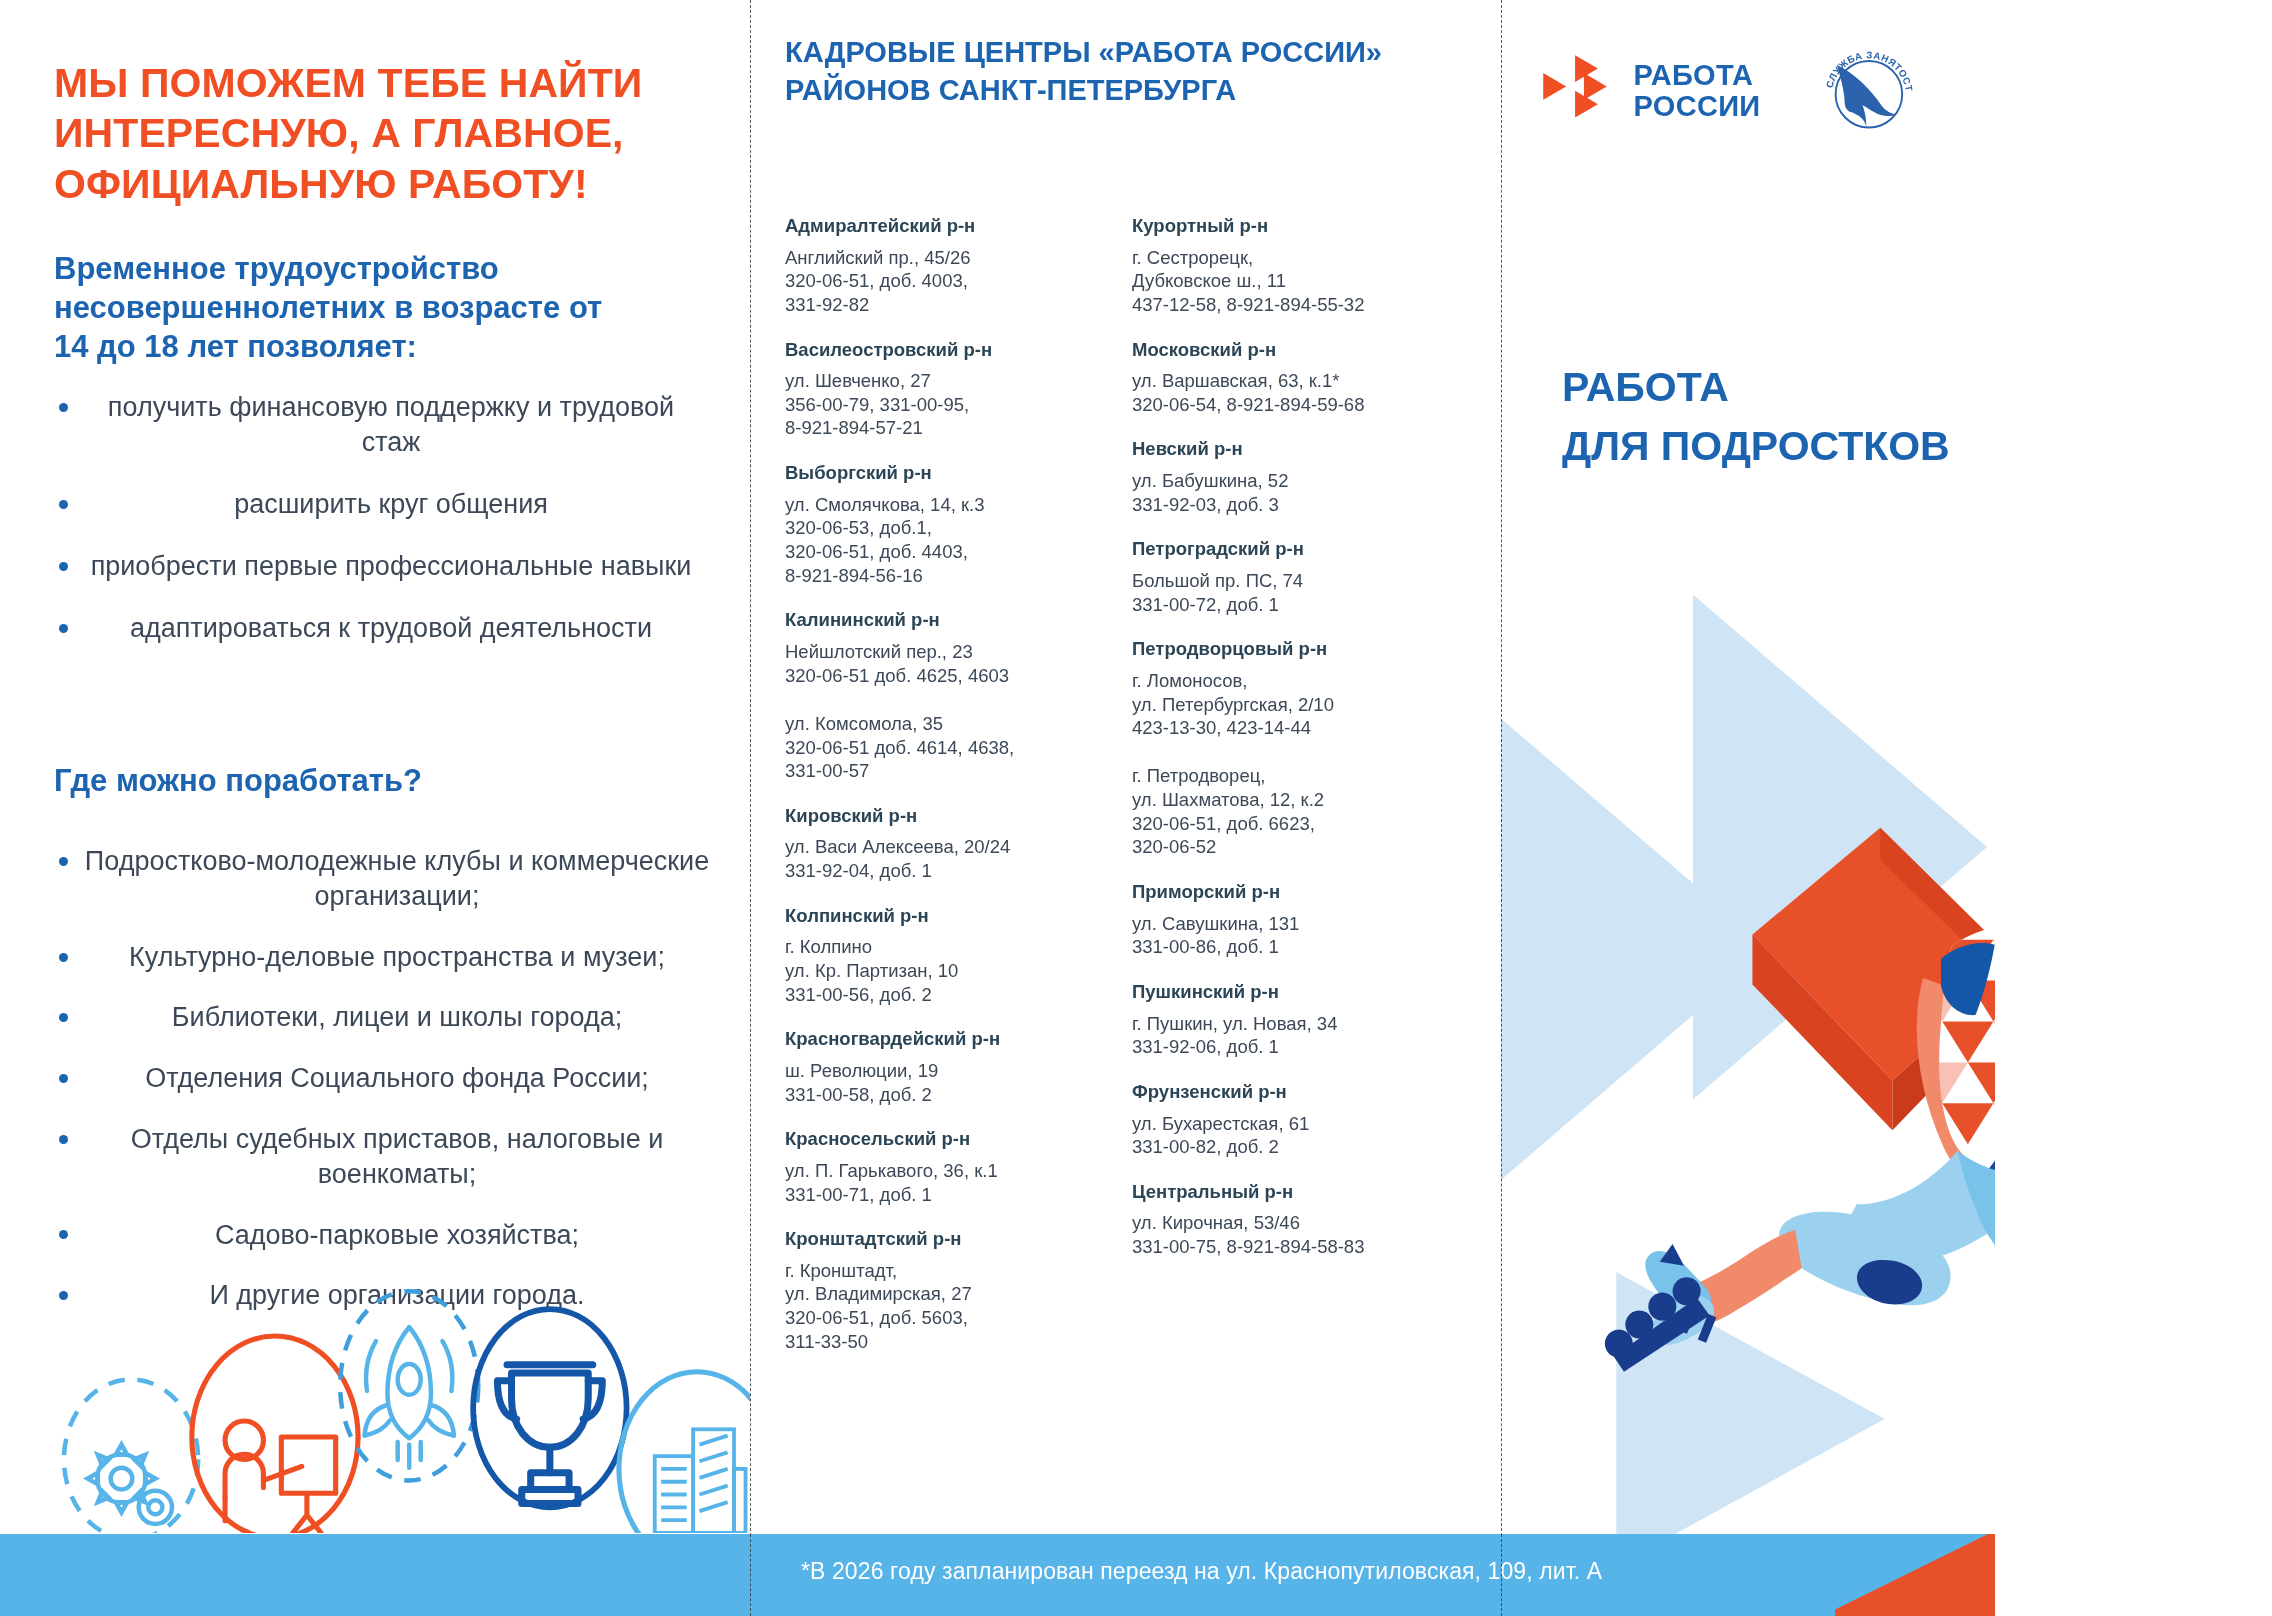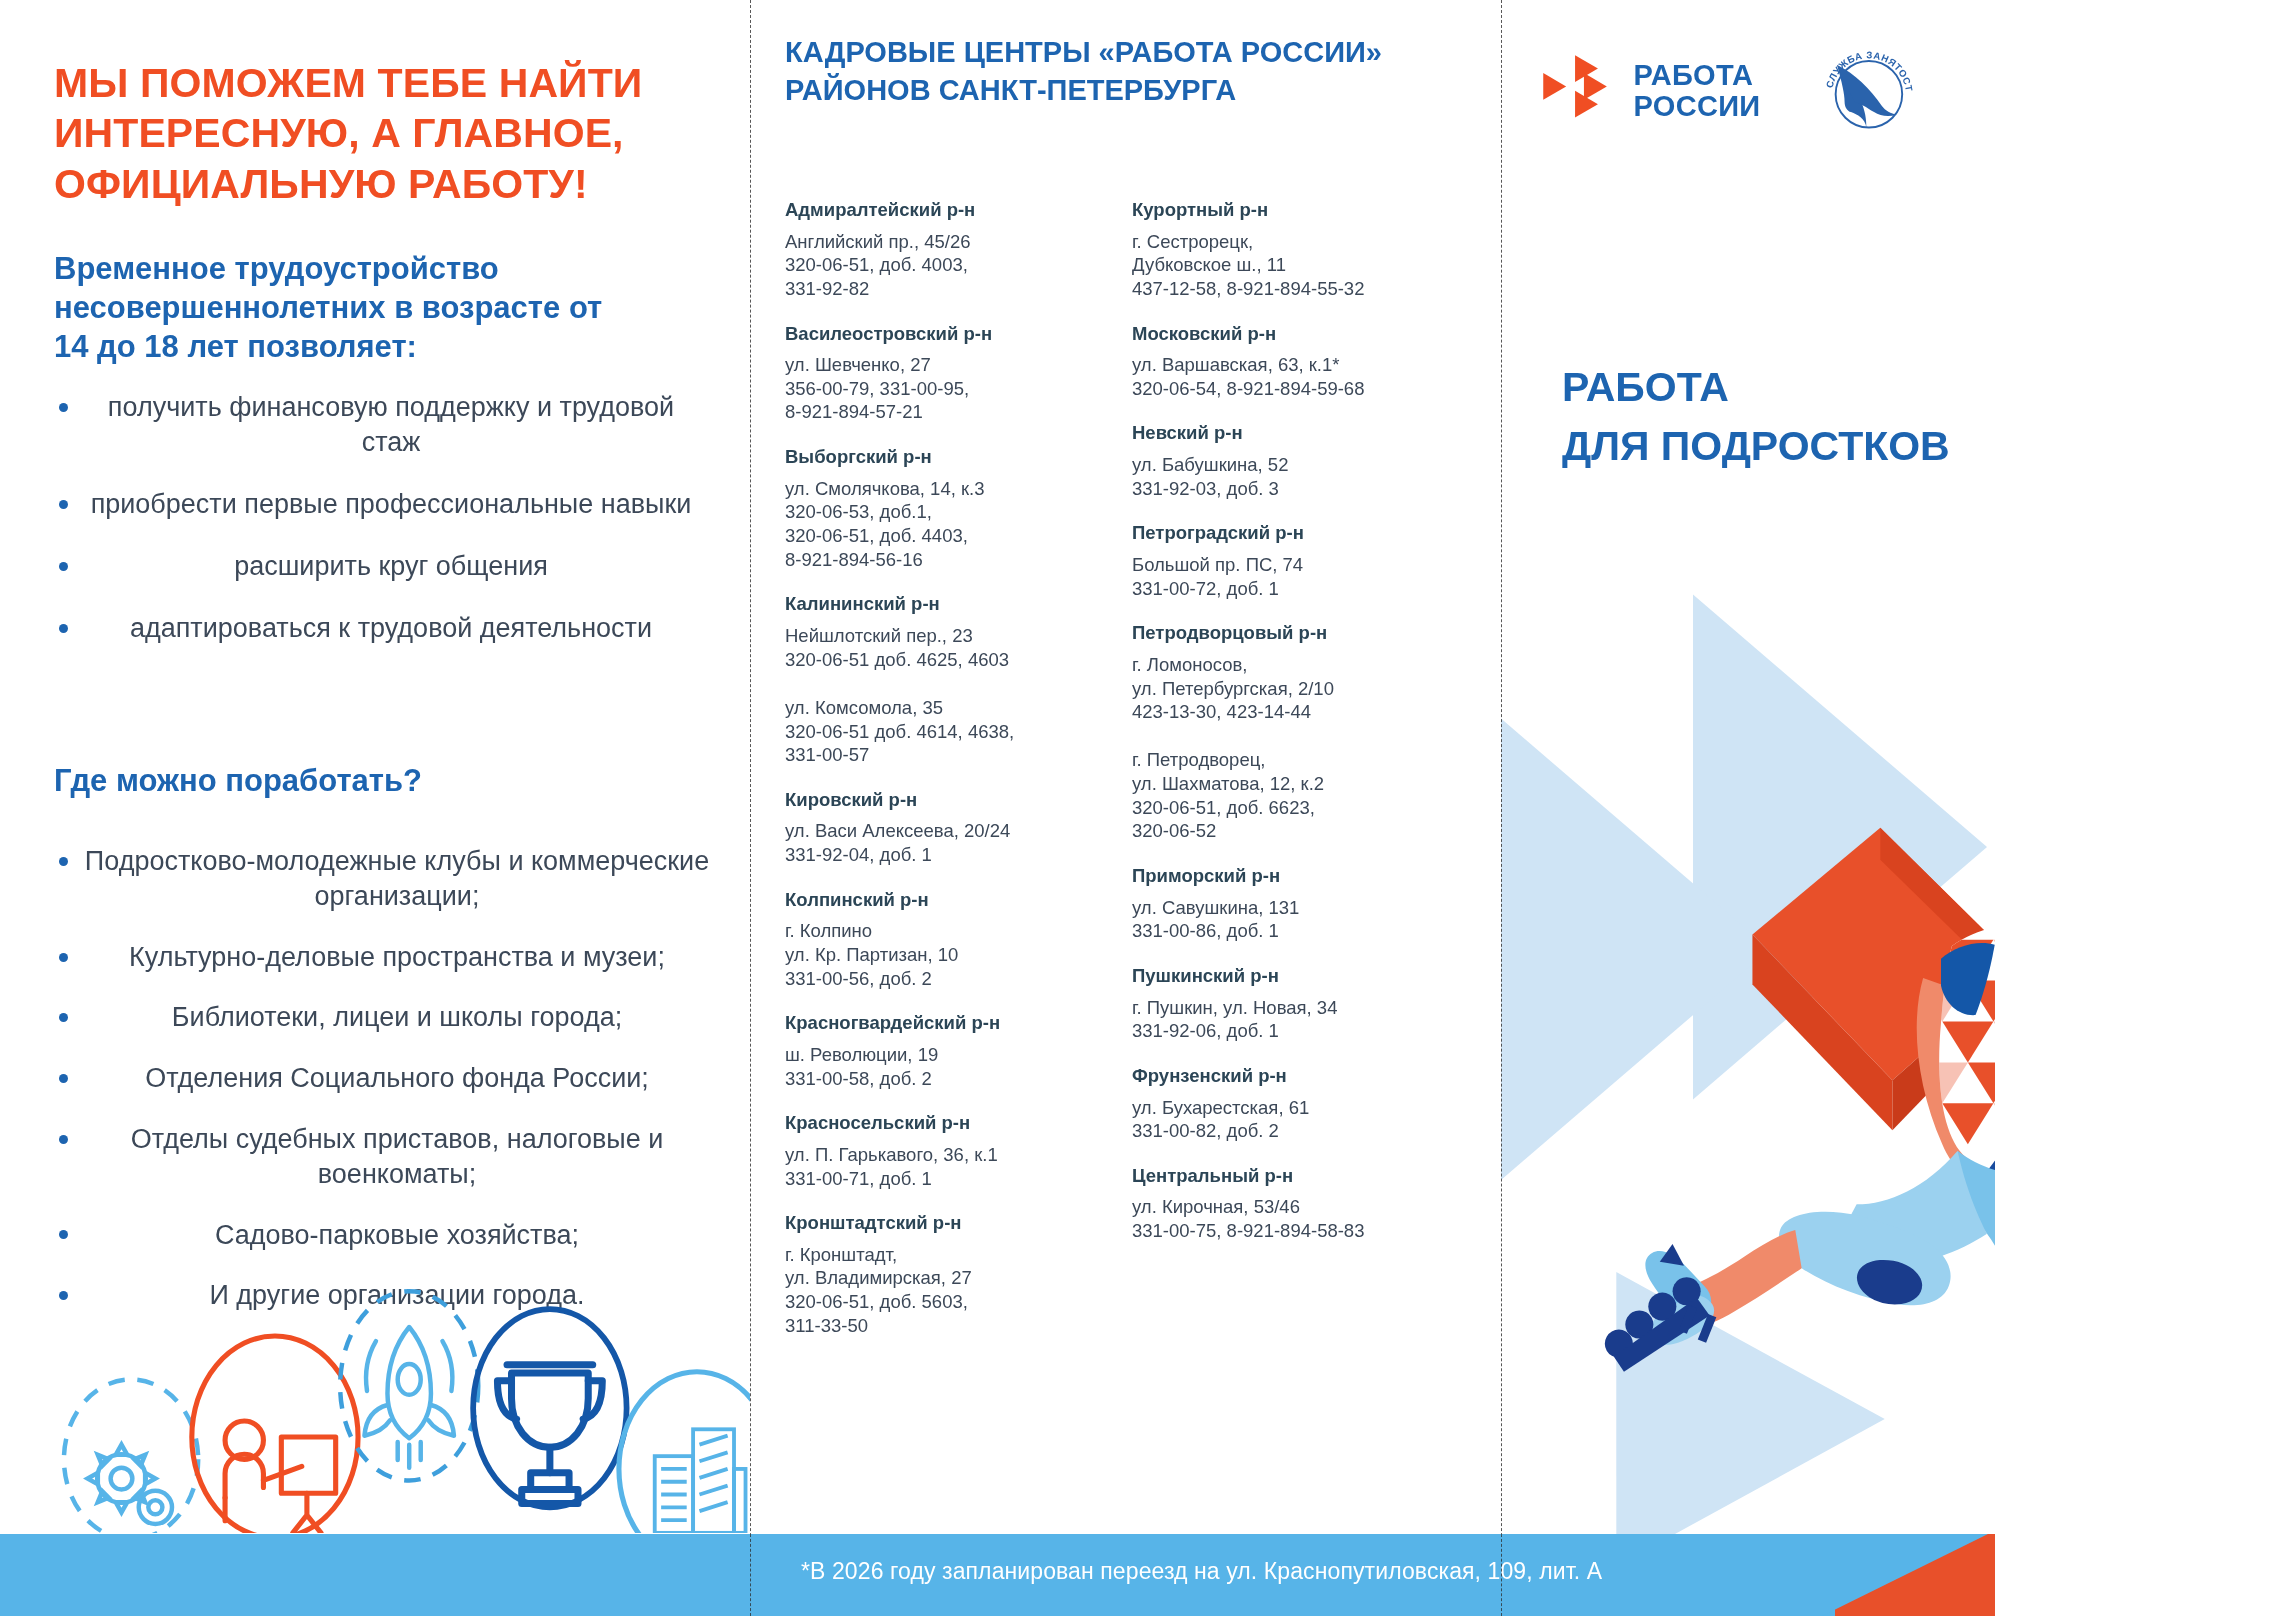--- a/index.html
+++ b/index.html
@@ -31,21 +31,21 @@
   #bl2 li{margin-bottom:25.6px;}
 
   
   #deco{position:absolute;left:0;bottom:83px;width:750px;height:256px;}
   #deco svg{position:absolute;left:0;bottom:0;}
 
   
   #mid{position:absolute;left:750px;top:0;width:751px;height:1616px;}
   .m-head{position:absolute;left:35px;top:34px;width:652px;color:#1D64B0;
           font-weight:800;font-size:29px;line-height:1.30;text-transform:uppercase;}
-  .dcols{position:absolute;left:35px;top:199px;width:690px;display:flex;gap:4px;}
+  .dcols{position:absolute;left:35px;top:215px;width:690px;display:flex;gap:4px;}
   .dcol{width:345px;}
   .dentry{margin-bottom:22px;}
   .dname{color:#2B4556;font-weight:800;font-size:18.5px;line-height:1.22;margin-bottom:1.3px;}
   .daddr{color:#3C4858;font-weight:400;font-size:18.5px;line-height:1.28;white-space:pre-line;margin-top:8px;}
   .dgap{height:16.6px;}
 
   
   #right{position:absolute;left:1501px;top:0;width:772px;height:1616px;overflow:hidden;}
   #logos{position:absolute;left:41px;top:43px;display:flex;align-items:center;gap:58px;}
   .rlogo{display:flex;align-items:center;gap:16.6px;}
@@ -76,22 +76,22 @@
 <div id="page">
 
   <div id="left">
 
     <div class="l-head">МЫ ПОМОЖЕМ ТЕБЕ НАЙТИ ИНТЕРЕСНУЮ, А ГЛАВНОЕ, ОФИЦИАЛЬНУЮ РАБОТУ!</div>
 
     <div class="l-sub">Временное трудоустройство несовершеннолетних в возрасте от 14 до 18 лет позволяет:</div>
 
     <ul id="bl1" class="blist">
       <li>получить финансовую поддержку и трудовой стаж</li>
+      <li>расширить круг общения</li>
       <li>приобрести первые профессиональные навыки</li>
-      <li>расширить круг общения</li>
       <li>адаптироваться к трудовой деятельности</li>
     </ul>
 
     <div class="l-q">Где можно поработать?</div>
 
     <ul id="bl2" class="blist">
       <li>Подростково-молодежные клубы и коммерческие организации;</li>
       <li>Культурно-деловые пространства и музеи;</li>
       <li>Библиотеки, лицеи и школы города;</li>
       <li>Отделения Социального фонда России;</li>

